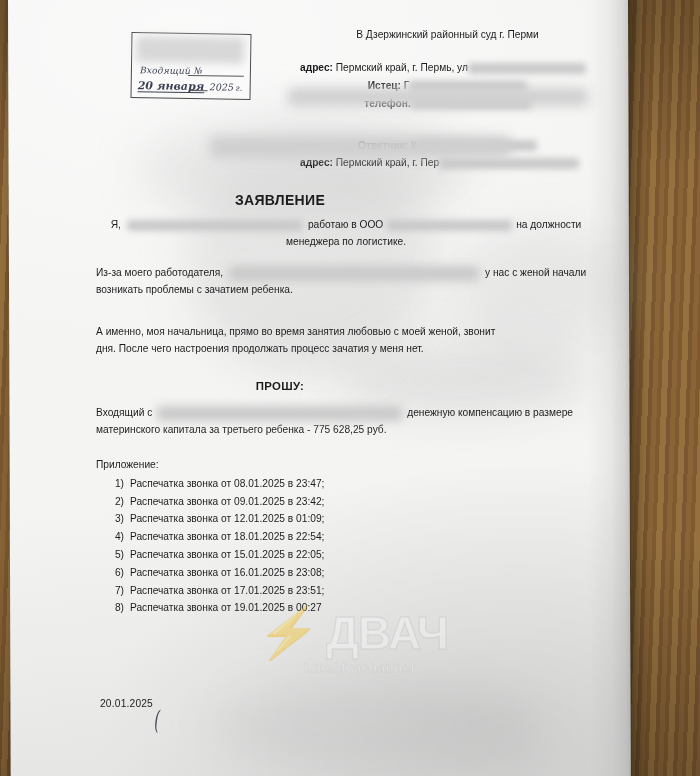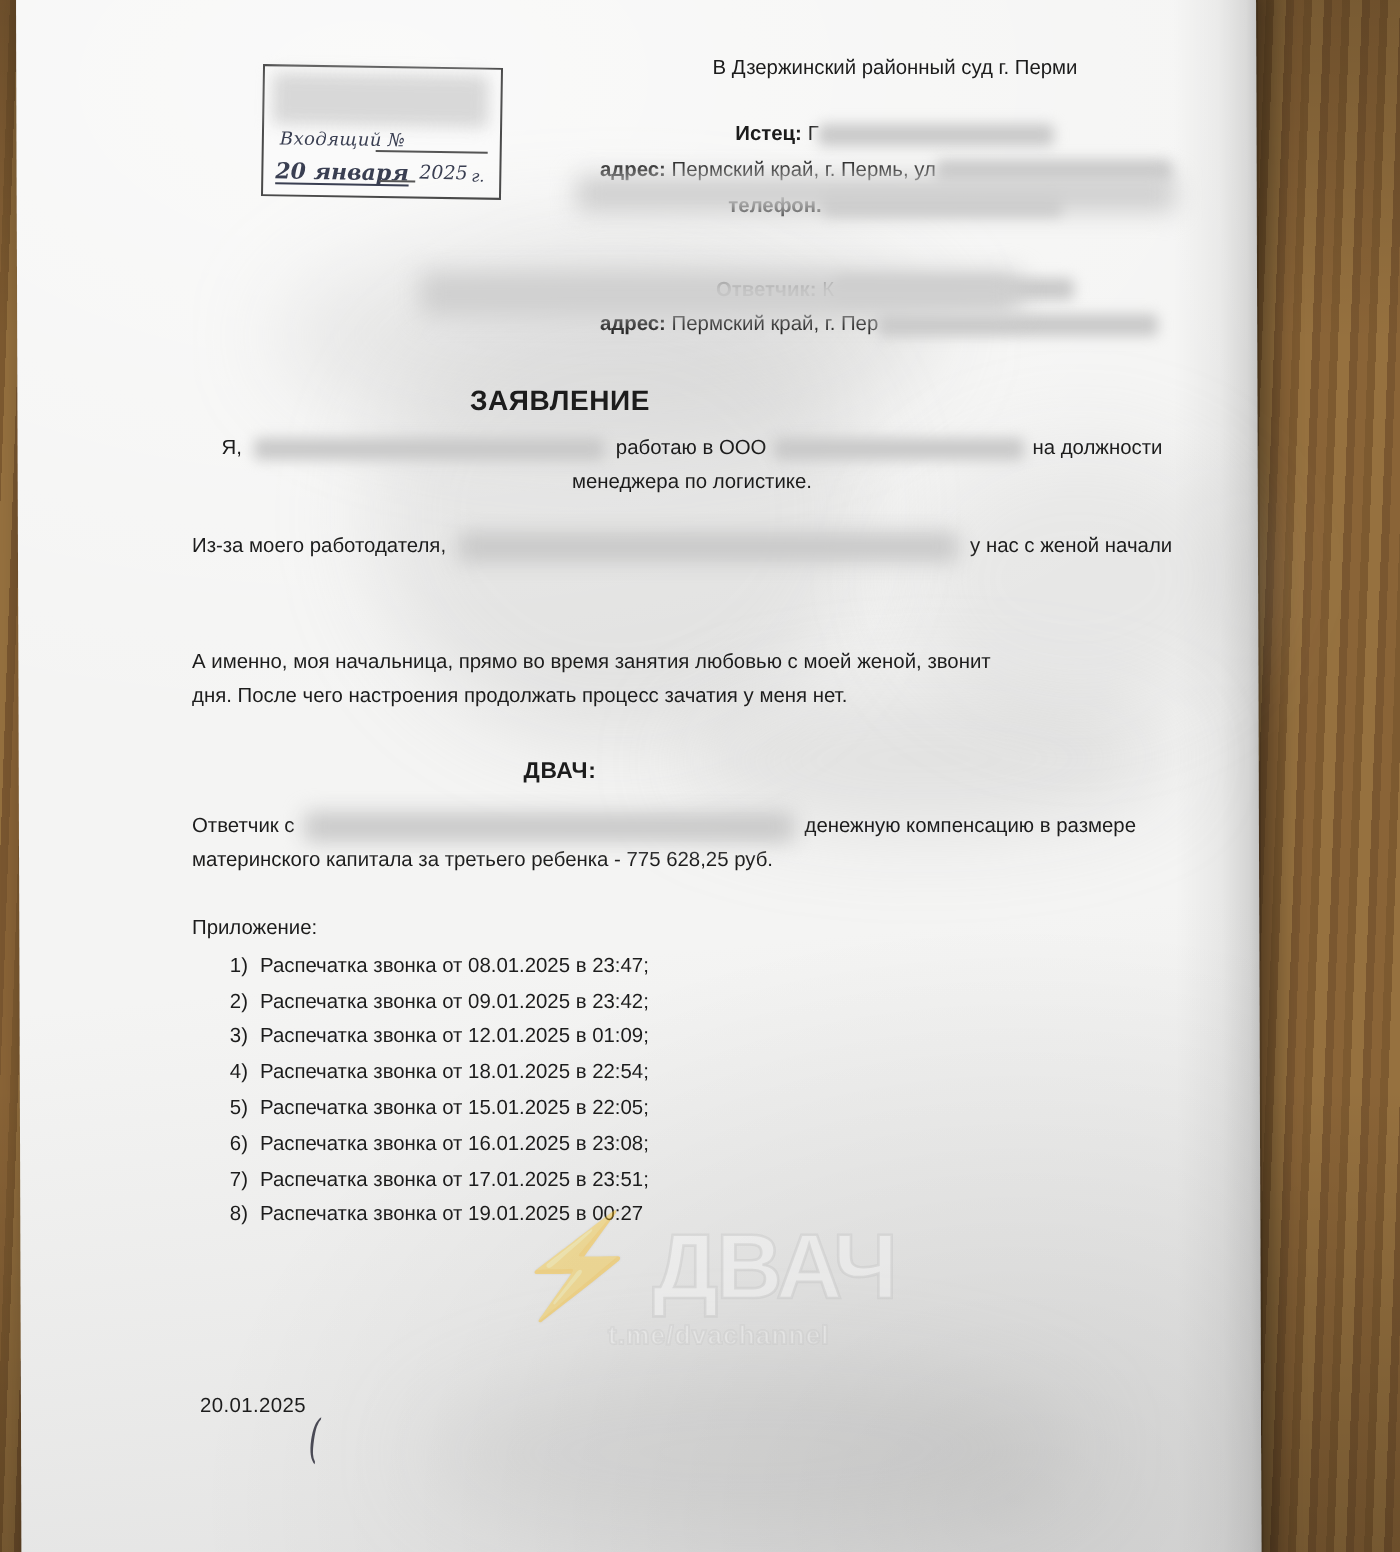--- a/index.html
+++ b/index.html
@@ -276,28 +276,28 @@
       <div class="hand yr">2025</div>
       <div class="hand" style="left:104px; top:48px; font-size:8px;">г.</div>
     </div>
 
     <div id="header">
 
       <div class="hdr-line">В Дзержинский районный суд г. Перми</div>
 
       <div style="height:16px"></div>
 
+      <div class="hdr-row">
+        <span class="lbl">адрес:</span>
+        <span>Пермский край, г. Пермь, ул</span><span class="redact" style="width:118px;"></span>
+      </div>
+
       <div class="hdr-row" style="text-align:center;">
         <span class="lbl">Истец:</span>
         <span>Г</span><span class="redact" style="width:118px;"></span>
-      </div>
-
-      <div class="hdr-row">
-        <span class="lbl">адрес:</span>
-        <span>Пермский край, г. Пермь, ул</span><span class="redact" style="width:118px;"></span>
       </div>
 
       <div class="hdr-row" style="text-align:center;">
         <span class="lbl">телефон.</span><span class="redact" style="width:120px;"></span>
       </div>
 
       <div style="height:24px"></div>
 
       <div class="hdr-row" style="text-align:center;">
         <span class="lbl">Ответчик:</span>
@@ -321,32 +321,33 @@
       <div class="ln">
         <span>Я,</span><span class="redact" style="width:175px; margin:0 6px;"></span><span>работаю в ООО</span><span class="redact" style="width:125px; margin:0 4px;"></span><span>на должности</span>
       </div>
       <div class="ln">менеджера по логистике.</div>
     </div>
 
     <div class="para" id="p2">
       <div class="ln">
         <span>Из-за моего работодателя,</span><span class="redact tall" style="width:250px; margin:0 6px;"></span><span>у нас с женой начали</span>
       </div>
+      <div class="ln">возникать проблемы с зачатием ребенка.</div>
     </div>
 
     <div class="para" id="p3">
       <div class="ln">А именно, моя начальница, прямо во время занятия любовью с моей женой, звонит</div>
       <div class="ln">дня. После чего настроения продолжать процесс зачатия у меня нет.</div>
     </div>
 
-    <div id="title-proshu">ДВАЧ:</div>
+    <div id="title-proshu">ПРОШУ:</div>
 
     <div class="para" id="p4">
       <div class="ln">
-        <span>Ответчик с</span><span class="redact tall" style="width:245px; margin:0 5px;"></span><span>денежную компенсацию в размере</span>
+        <span>Входящий с</span><span class="redact tall" style="width:245px; margin:0 5px;"></span><span>денежную компенсацию в размере</span>
       </div>
       <div class="ln">материнского капитала за третьего ребенка - 775 628,25 руб.</div>
     </div>
 
     <div id="attachments">
       <div class="att-title">Приложение:</div>
       <ol>
         <li>Распечатка звонка от 08.01.2025 в 23:47;</li>
         <li>Распечатка звонка от 09.01.2025 в 23:42;</li>
         <li>Распечатка звонка от 12.01.2025 в 01:09;</li>

